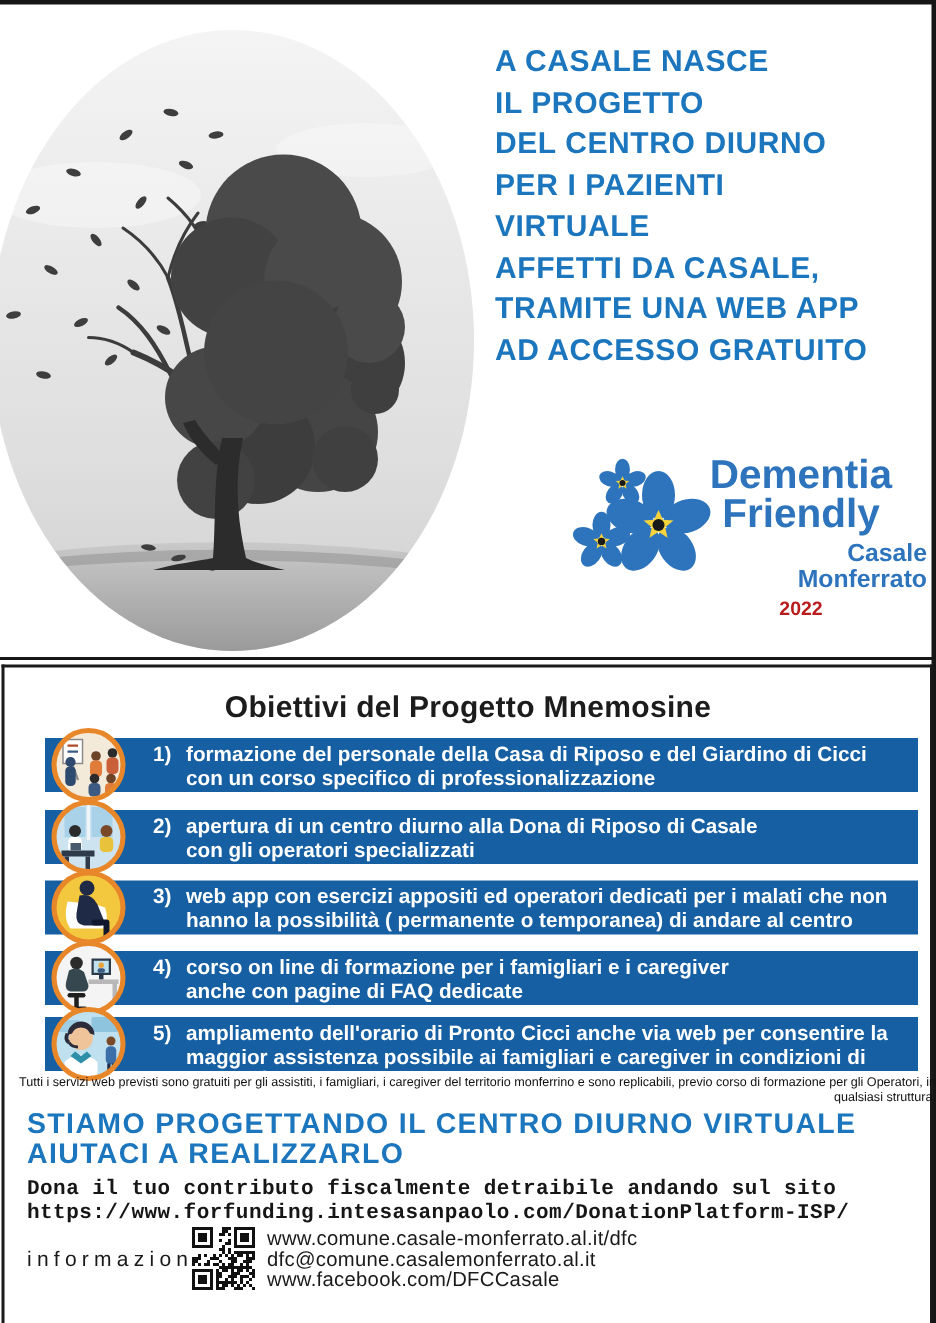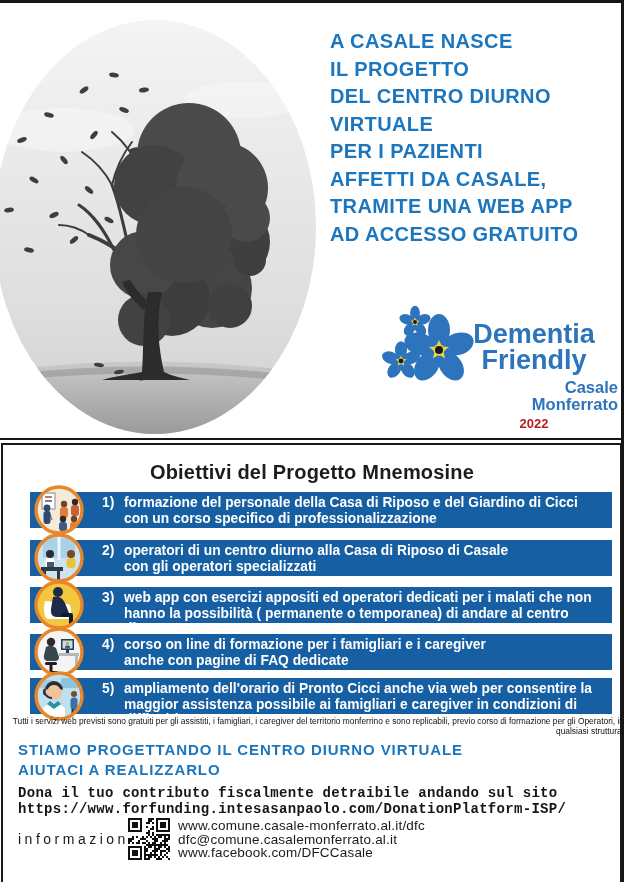--- a/index.html
+++ b/index.html
@@ -28,21 +28,21 @@
     position:absolute; left:330px; top:28px; width:286px;
     color:#1b76bd; font-weight:bold; font-size:20px; line-height:27.5px;
     letter-spacing:0.4px;
   }
   .hero-headline span { display:block; white-space:nowrap; }
 
   
   .logo-flowers { position:absolute; left:378px; top:300px; width:100px; height:90px; }
   .logo-text { position:absolute; left:450px; top:301px; width:168px; text-align:center; }
   .logo-tagline   { color:#9b9da0; font-size:13.5px; font-weight:bold; letter-spacing:0.2px; }
-  .logo-title     { color:#2d74bc; font-size:27px; font-weight:bold; line-height:26px; margin-top:20px; }
+  .logo-title     { color:#2d74bc; font-size:27px; font-weight:bold; line-height:26px; margin-top:2px; }
   .logo-location  { color:#2d74bc; font-size:16.5px; font-weight:bold; line-height:16.5px; margin-top:6px;text-align:right; }
   .logo-year      { color:#b91c1c; font-size:13px; font-weight:bold; margin-top:4px; }
 
   
   .objectives-title {
     position:absolute; left:0; top:461px; width:100%; text-align:center;
     color:#1c1c1c; font-size:20px; font-weight:bold; letter-spacing:0.2px;
   }
   .obj-bar {
     position:absolute; left:30px; width:582px; height:36px;
@@ -55,21 +55,21 @@
   .obj-icon { position:absolute; left:33px; width:52px; height:52px; }
 
   .footnote {
     position:absolute; left:0; top:716px; width:100%; text-align:right;
     color:#111; font-size:8.4px; letter-spacing:0px;
   }
 
   
   .donation-headline {
     position:absolute; left:18px; top:740px; width:596px;
-    color:#1b76bd; font-size:15px; font-weight:bold; line-height:19.5px; letter-spacing:0.9px;
+    color:#1b76bd; font-size:19px; font-weight:bold; line-height:19.5px; letter-spacing:0.9px;
   }
   .donation-instructions {
     position:absolute; left:18px; top:785px; width:596px;
     color:#161616; font-size:14px; font-weight:bold; line-height:16px; letter-spacing:0.3px;font-family:Liberation Mono, monospace;
   }
   .donation-instructions .url { display:block; }
 
   
   .contact-label {
     position:absolute; left:18px; top:831px;
@@ -154,22 +154,22 @@
       <path d="M148,352 C150,325 148,300 154,272 L168,272 C162,300 164,325 170,352
                C178,356 188,358 196,360 L108,360 C122,356 138,354 148,352 Z" fill="#2c2c2c"></path>
       <path d="M150,290 C140,282 132,272 128,262 L136,260 C142,270 150,278 156,284 Z" fill="#2c2c2c"></path>
     </svg>
   </div>
 
   <div class="hero-headline">
     <span>A CASALE NASCE</span>
     <span>IL PROGETTO</span>
     <span>DEL CENTRO DIURNO</span>
+    <span>PER I PAZIENTI</span>
     <span>VIRTUALE</span>
-    <span>PER I PAZIENTI</span>
     <span>AFFETTI DA CASALE,</span>
     <span>TRAMITE UNA WEB APP</span>
     <span>AD ACCESSO GRATUITO</span>
   </div>
 
   <div class="logo-flowers">
     <svg width="100" height="90" viewBox="0 0 100 90">
       <g id="flowerL" transform="translate(61,50)">
         <g fill="#2d74bc">
           <ellipse cx="0" cy="-20" rx="11" ry="16"></ellipse>
@@ -227,21 +227,21 @@
   <div class="obj-bar" style="top:492px">
     <div class="l1">
         <span class="num">1)</span>
         <span>formazione del personale della Casa di Riposo e del Giardino di Cicci</span>
       </div>
     <div class="l2">con un corso specifico di professionalizzazione</div>
   </div>
   <div class="obj-bar" style="top:540px">
     <div class="l1">
         <span class="num">2)</span>
-        <span>operatori di un centro diurno alla Casa di Riposo di Casale</span>
+        <span>apertura di un centro diurno alla Dona di Riposo di Casale</span>
       </div>
     <div class="l2">con gli operatori specializzati</div>
   </div>
   <div class="obj-bar" style="top:587px">
     <div class="l1">
         <span class="num">3)</span>
         <span>web app con esercizi appositi ed operatori dedicati per i malati che non</span>
       </div>
     <div class="l2">hanno la possibilità ( permanente o temporanea) di andare al centro diurno</div>
   </div>

